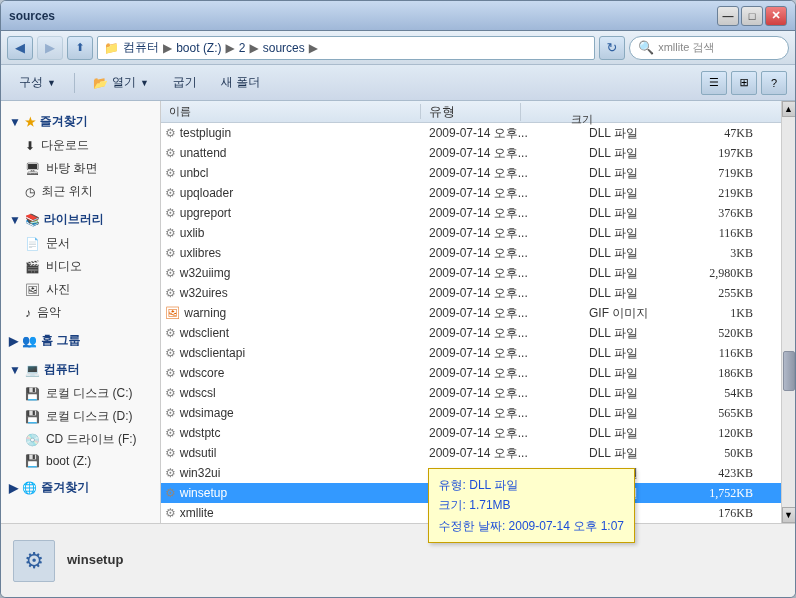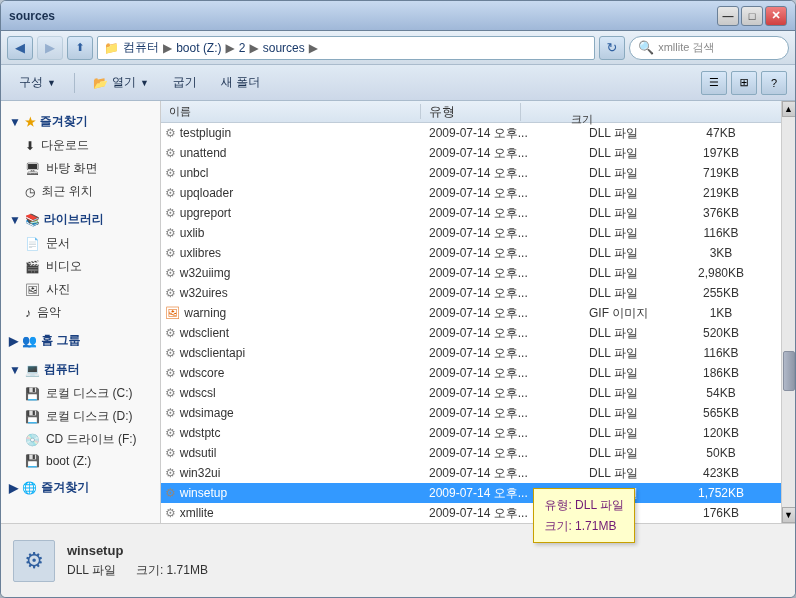--- a/index.html
+++ b/index.html
@@ -258,21 +258,21 @@
     .cell {
       font-size: 12px;
       color: #333;
       overflow: hidden;
       text-overflow: ellipsis;
       white-space: nowrap;
     }
     .cell-name { width: 260px; padding: 0 4px; display: flex; align-items: center; gap: 4px; }
     .cell-date { width: 160px; padding: 0 8px; }
     .cell-type { width: 100px; padding: 0 8px; }
-    .cell-size { width: 80px; padding: 0 8px; text-align: center; }
+    .cell-size { width: 80px; padding: 0 8px; text-align: right; font-family: Liberation Serif, serif; }
 
     .file-icon { font-size: 12px; flex-shrink: 0; }
 
     
     .status-bar {
       height: 74px;
       background: #f0f0f0;
       border-top: 1px solid #ccc;
       display: flex;
       align-items: center;
@@ -304,21 +304,21 @@
 
     
     .tooltip {
       position: absolute;
       bottom: 54px;
       right: 160px;
       background: #ffffcc;
       border: 1px solid #c8a000;
       padding: 6px 10px;
       font-size: 12px;
-      color: #701a75;
+      color: #1d4ed8;
       line-height: 1.7;
       z-index: 100;
       box-shadow: 2px 2px 4px rgba(0,0,0,0.2);
     }
 
     
     .v-scrollbar {
       width: 14px;
       background: #f0f0f0;
       border-left: 1px solid #ccc;
@@ -702,25 +702,21 @@
       <div class="v-scroll-btn">▼</div>
     </div>
   </div>
 
   <div class="status-bar">
     <div class="status-icon">
       <span style="font-size:22px;color:#3060a0">⚙</span>
     </div>
     <div class="status-info">
       <div class="status-name">winsetup</div>
-      <div>
-        <span>DLL 파일</span>
-        &nbsp;&nbsp;&nbsp;&nbsp;
-        <span>크기: 1.71MB</span>
-      </div>
     </div>
 
     <div class="tooltip">
       <div>유형: DLL 파일</div>
       <div>크기: 1.71MB</div>
+      <div>수정한 날짜: 2009-07-14 오후 1:07</div>
     </div>
   </div>
 </div>
 
 </body></html>

